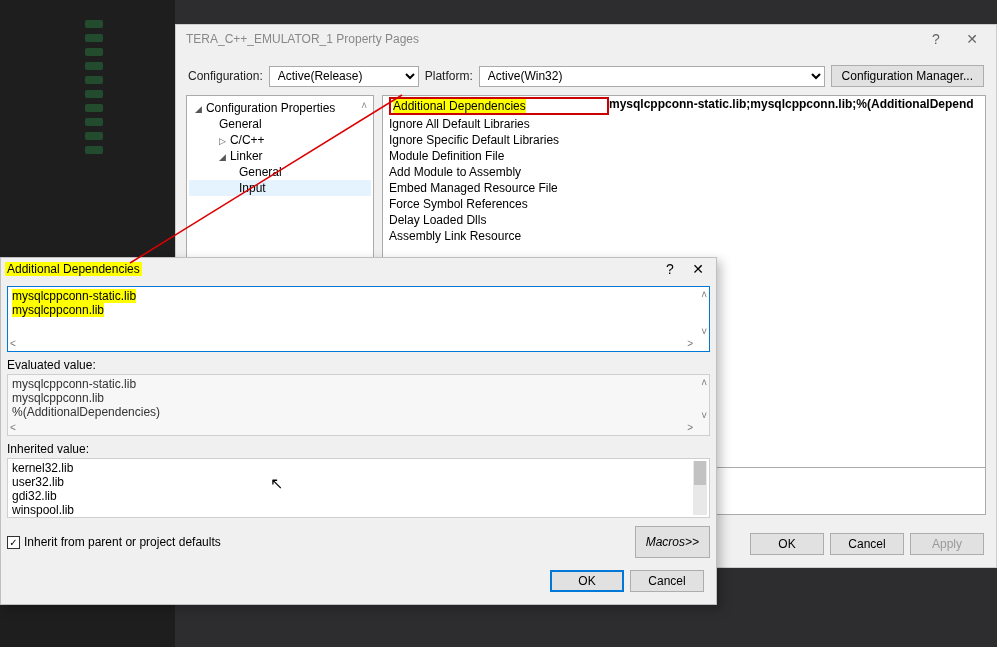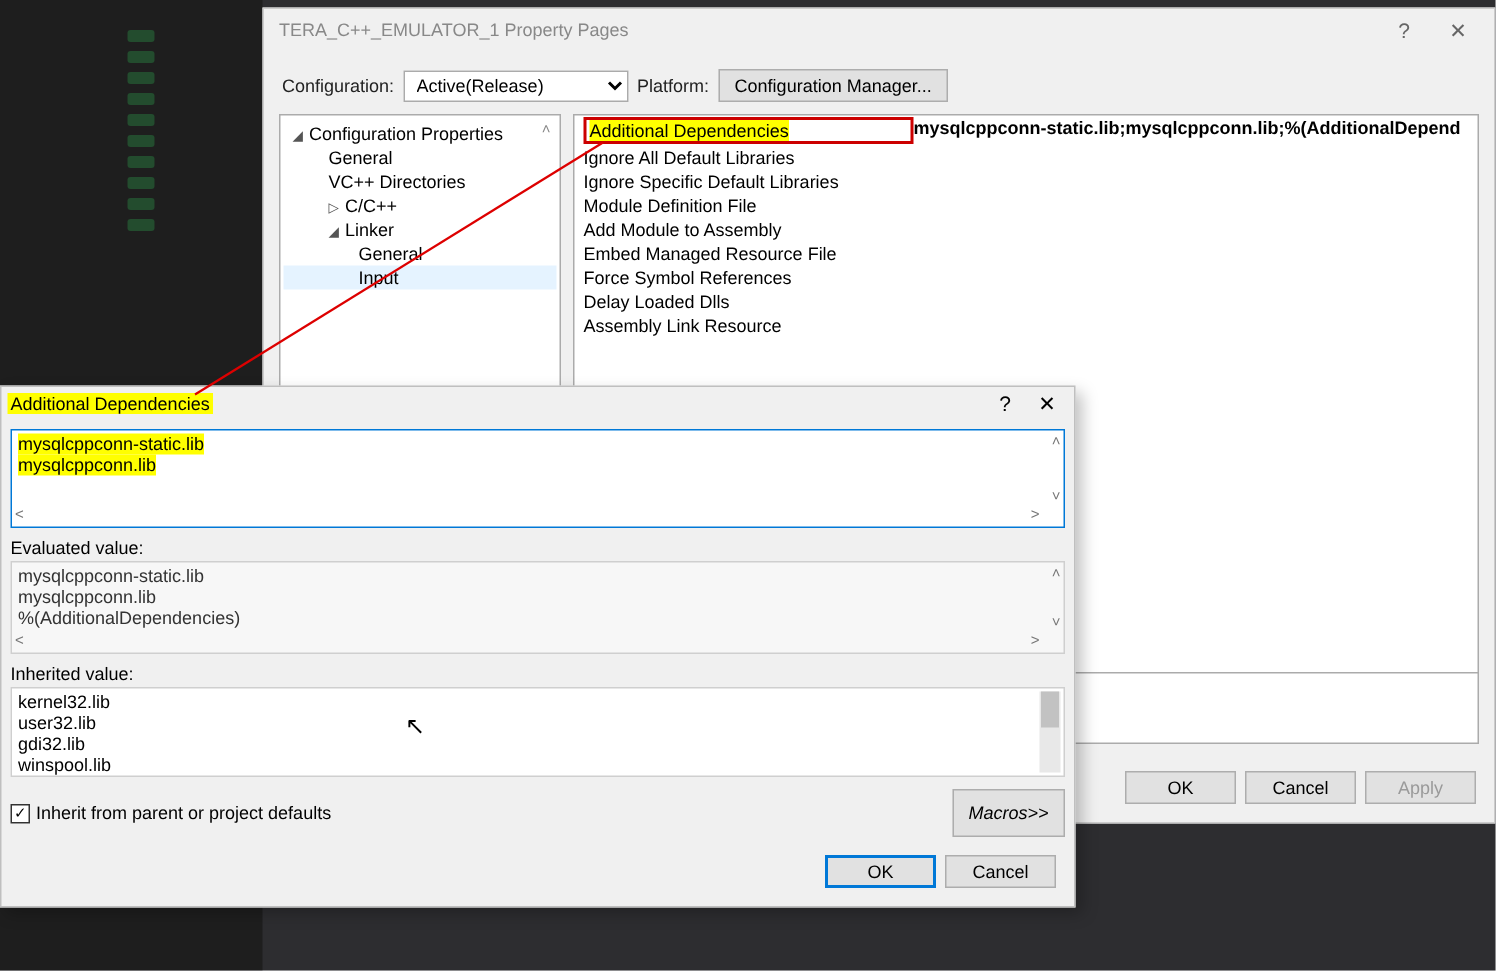--- a/index.html
+++ b/index.html
@@ -4,21 +4,21 @@
 <style>
 * { box-sizing: border-box; margin: 0; padding: 0; font-family: "Segoe UI", Tahoma, sans-serif; font-size: 12px; }
 body { background: #2d2d30; width: 997px; height: 647px; position: relative; overflow: hidden; }
 
 
 .vs-sidebar { position: absolute; left: 0; top: 0; width: 175px; height: 100%; background: #1e1e1e; }
 .vs-sidebar .glyphs { position: absolute; left: 85px; top: 20px; width: 18px; }
 .vs-sidebar .glyphs div { height: 8px; background: #2da44e; margin-bottom: 6px; border-radius: 2px; opacity: .35; }
 
 
-.propdlg { position: absolute; left: 175px; top: 5px; width: 822px; height: 544px; background: #f0f0f0; border: 1px solid #ccc; }
+.propdlg { position: absolute; left: 175px; top: 24px; width: 822px; height: 544px; background: #f0f0f0; border: 1px solid #ccc; }
 .propdlg .titlebar { height: 28px; display: flex; align-items: center; padding: 0 6px 0 10px; color: #888; }
 .propdlg .titlebar .spacer { flex: 1; }
 .propdlg .titlebar .tb-btn { width: 36px; text-align: center; color: #666; font-size: 14px; }
 
 .toolbar { padding: 12px 12px 8px 12px; display: flex; align-items: center; gap: 6px; }
 .toolbar label { color: #222; }
 .toolbar select { background: #fff; border: 1px solid #ababab; height: 21px; padding: 0 4px; }
 .toolbar .btn { background: #e1e1e1; border: 1px solid #adadad; height: 22px; padding: 0 10px; }
 
 .panes { display: flex; gap: 8px; padding: 0 10px; justify-content: space-between; }
@@ -102,27 +102,27 @@
   <div class="titlebar">
     <span>TERA_C++_EMULATOR_1 Property Pages</span>
     <span class="spacer"></span>
     <span class="tb-btn">?</span>
     <span class="tb-btn">✕</span>
   </div>
   <div class="toolbar">
     <label>Configuration:</label>
     <select style="width:150px"><option>Active(Release)</option></select>
     <label>Platform:</label>
+    <select style="flex:1"><option>Active(Win32)</option></select>
     <button class="btn">Configuration Manager...</button>
   </div>
   <div class="panes">
     <div class="tree">
       <div class="node hdr">Configuration Properties</div>
       <div class="node sub" style="padding-left:30px">General</div>
-      <div class="node sub" style="padding-left:30px">VC++ Directories</div>
       <div class="node sub collapsed">C/C++</div>
       <div class="node sub expanded">Linker</div>
       <div class="node leaf">General</div>
       <div class="node leaf sel">Input</div>
       <span style="position:absolute;top:4px;right:6px;font-size:10px;color:#888">˄</span>
     </div>
     <div class="grid">
       <div class="row hl">
         <div class="k"><span>Additional Dependencies</span></div>
         <div class="v">mysqlcppconn-static.lib;mysqlcppconn.lib;%(AdditionalDepend</div>

